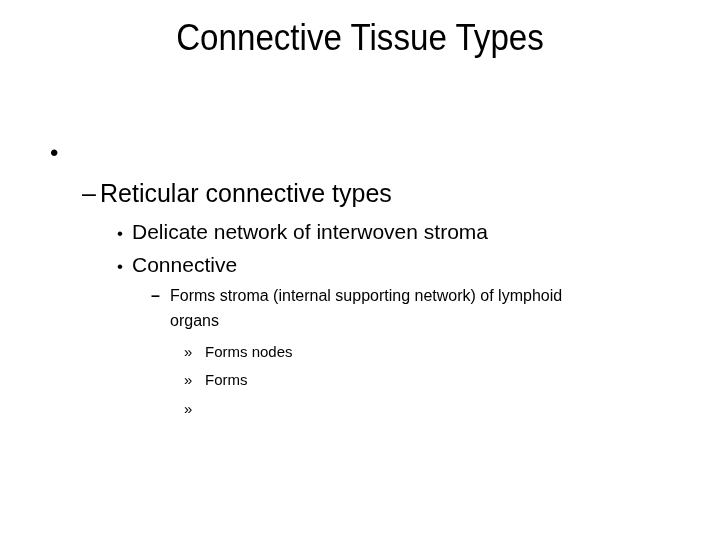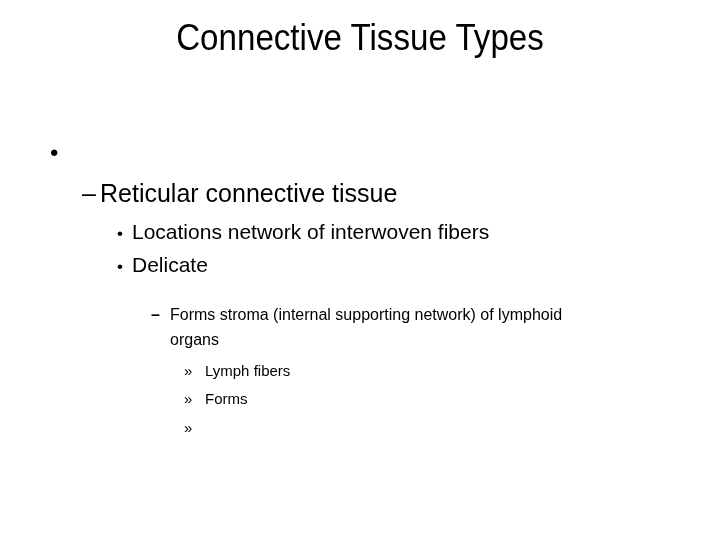--- a/index.html
+++ b/index.html
@@ -55,21 +55,21 @@
   .lv2 { font-size: 25px; line-height: 30px; padding-left: 82px; margin-top: 9px; }
   .lv2 .marker { width: 18px; }
   
   .lv3 { font-size: 21px; line-height: 26px; padding-left: 117px; }
   .lv3 .marker { width: 15px; font-size: 17px; }
   .row-3 { margin-top: 11px; }
   .row-4 { margin-top: 5px; }
   
   .lv4 { font-size: 16px; line-height: 25px; padding-left: 151px; margin-top: 3px; white-space: normal; }
   .lv4 .marker { width: 19px; font-weight: 700; }
-  .lv4 .text { max-width: 418px; margin-top: 19px; }
+  .lv4 .text { max-width: 418px; }
   
   .lv5 { font-size: 15px; line-height: 19px; padding-left: 184px; }
   .lv5 .marker { width: 21px; }
   .row-6 { margin-top: 9px; }
   .row-7 { margin-top: 9px; }
   .row-8 { margin-top: 10px; }
 </style>
 </head>
 <body>
 
@@ -78,41 +78,41 @@
   <div class="slide-title">Connective Tissue Types</div>
 
   <div class="content">
 
     <div class="line lv1 row-1">
       <span class="marker">•</span>
     </div>
 
     <div class="line lv2 row-2">
       <span class="marker">–</span>
-      <span class="text">Reticular connective tissue</span>
+      <span class="text">Reticular connective types</span>
     </div>
 
     <div class="line lv3 row-3">
       <span class="marker">•</span>
-      <span class="text">Locations network of interwoven fibers</span>
+      <span class="text">Delicate network of interwoven stroma</span>
     </div>
 
     <div class="line lv3 row-4">
       <span class="marker">•</span>
-      <span class="text">Delicate</span>
+      <span class="text">Connective</span>
     </div>
 
     <div class="line lv4 row-5">
       <span class="marker">–</span>
       <span class="text">Forms stroma (internal supporting network) of lymphoid organs</span>
     </div>
 
     <div class="line lv5 row-6">
       <span class="marker">»</span>
-      <span class="text">Lymph fibers</span>
+      <span class="text">Forms nodes</span>
     </div>
 
     <div class="line lv5 row-7">
       <span class="marker">»</span>
       <span class="text">Forms</span>
     </div>
 
     <div class="line lv5 row-8">
       <span class="marker">»</span>
     </div>

